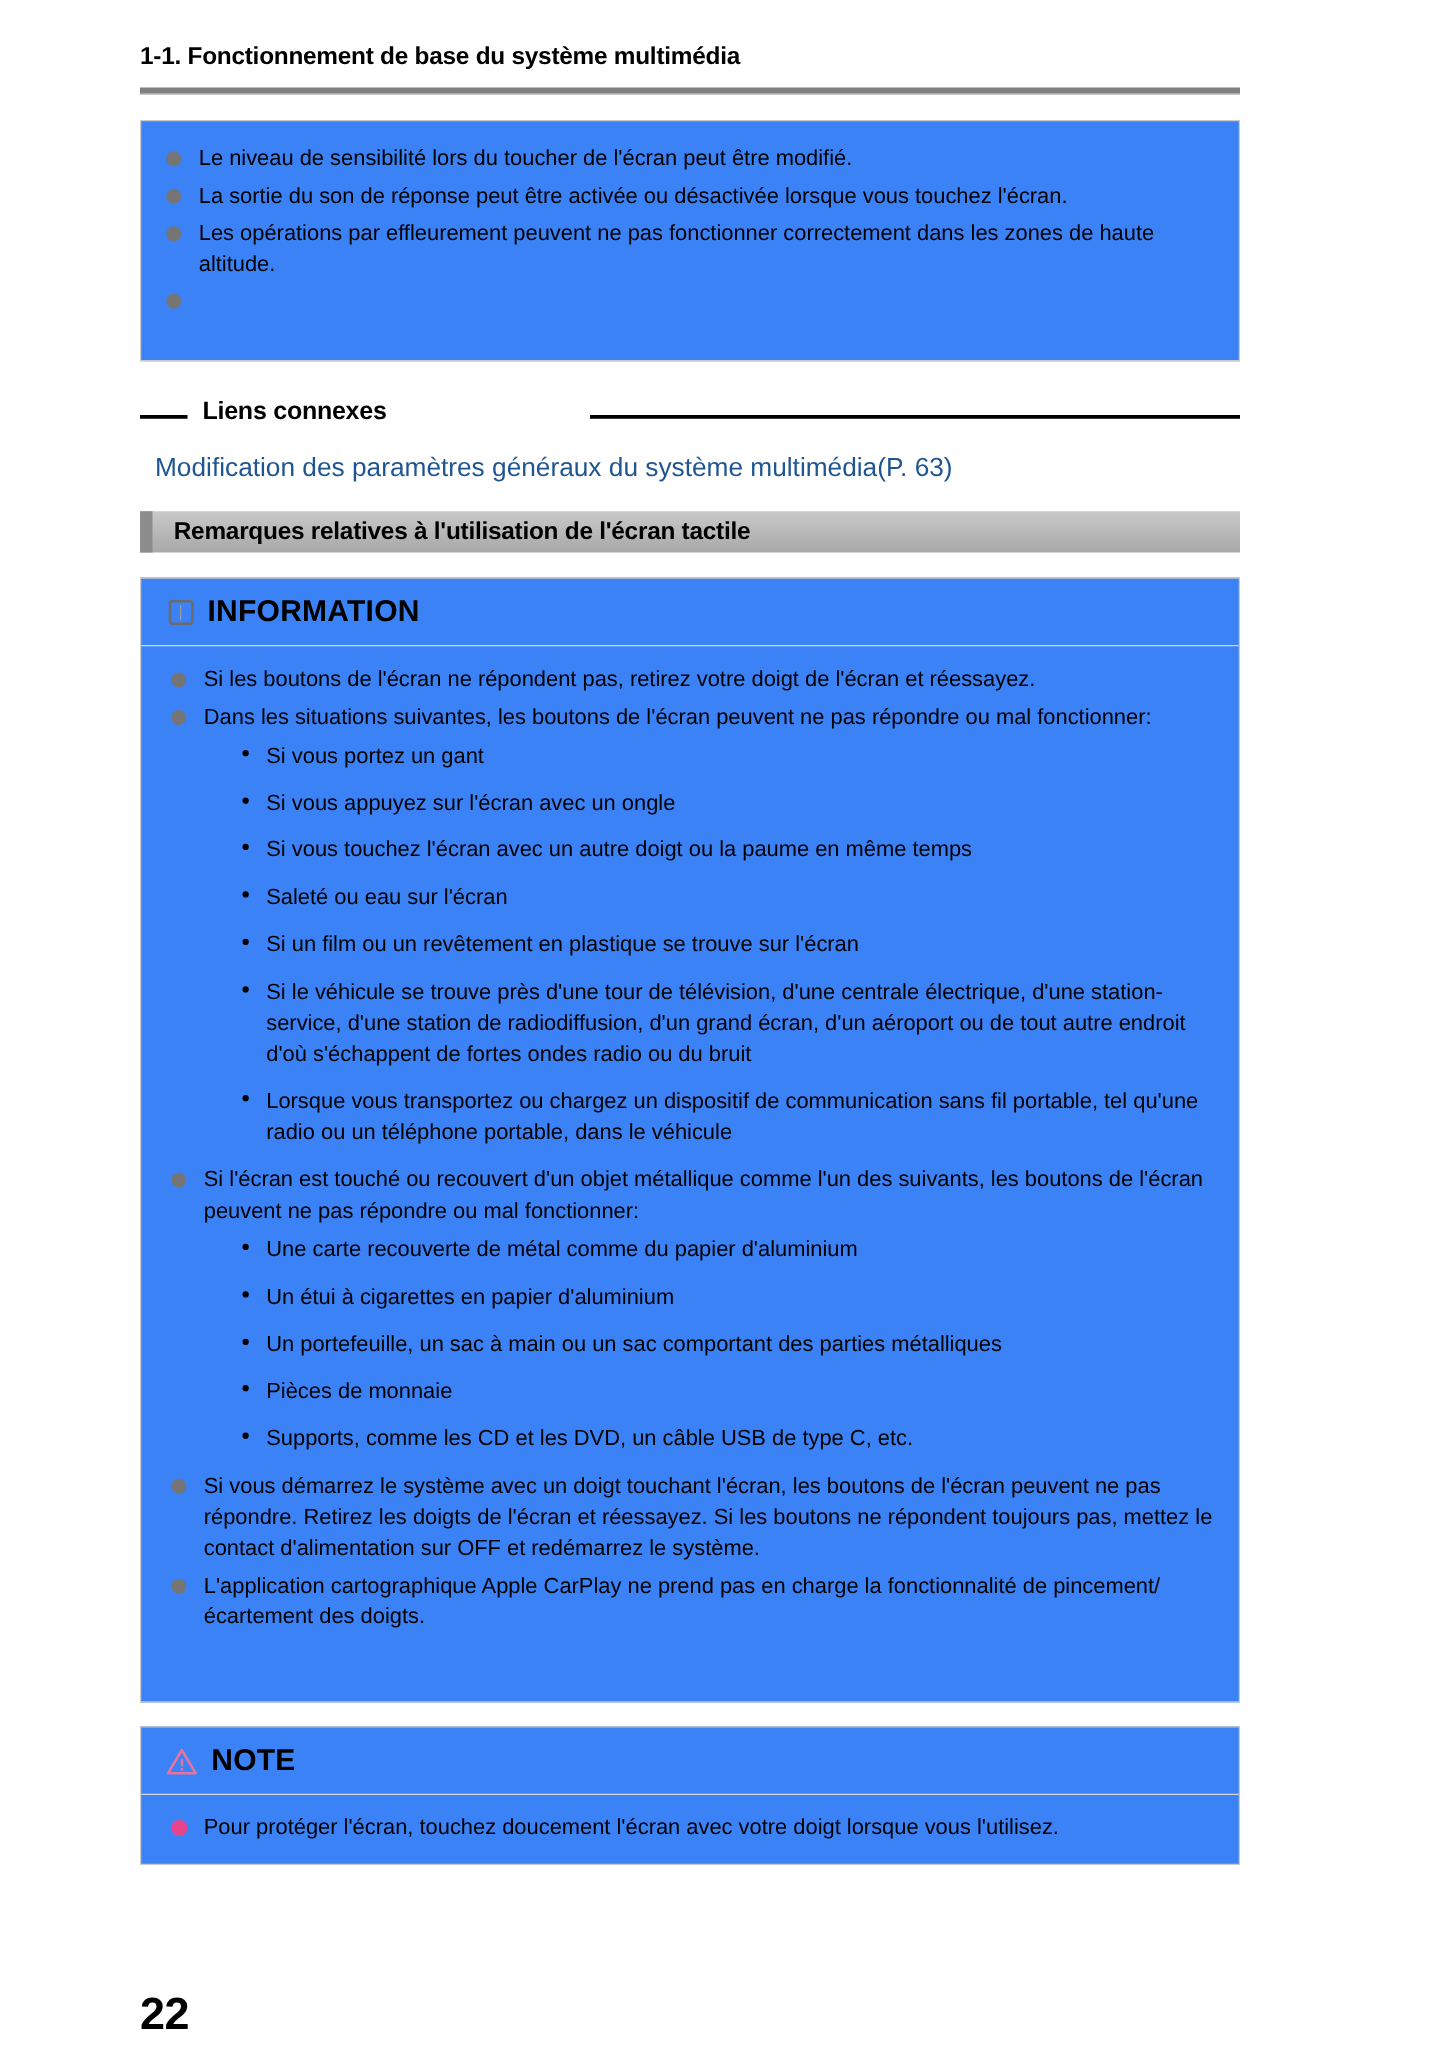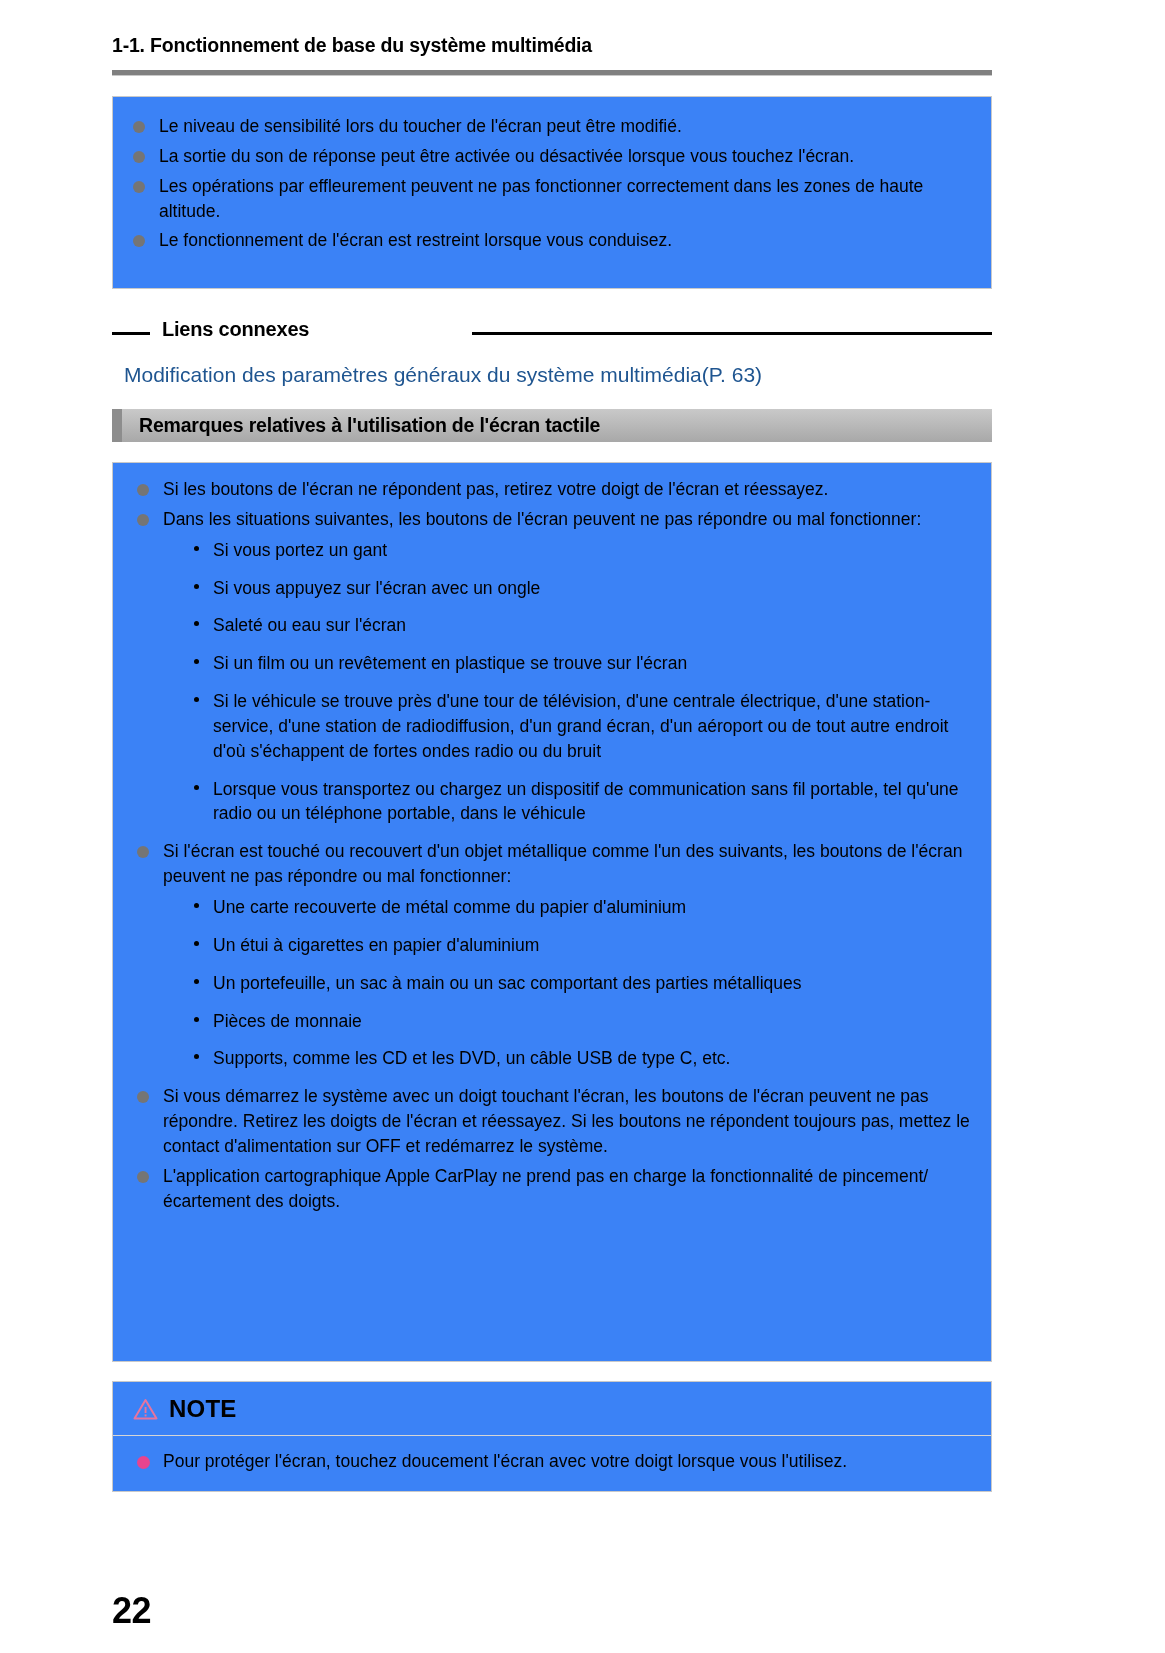--- a/index.html
+++ b/index.html
@@ -264,41 +264,44 @@
         <li>
           <span class="gdot"></span>
           <span>La sortie du son de réponse peut être activée ou désactivée lorsque vous touchez l'écran.</span>
         </li>
         <li>
           <span class="gdot"></span>
           <span>Les opérations par effleurement peuvent ne pas fonctionner correctement dans les zones de haute altitude.</span>
         </li>
         <li>
           <span class="gdot"></span>
-          <span>Le fonctionnement de l'écran est restreint lorsque vous conduisez.</span>
         </li>
       </ul>
     </div>
   </div>
 
   <div class="liens">
     <span class="dash-left"></span>
     <span class="lbl">Liens connexes</span>
     <span class="dash-right"></span>
   </div>
 
   <div class="link-line">Modification des paramètres généraux du système multimédia(P. 63)</div>
 
   <div class="sec-head">
     <span class="accent"></span>
     <span class="txt">Remarques relatives à l'utilisation de l'écran tactile</span>
   </div>
 
   <div class="panel" style="left:112px; top:462px; width:880px; height:900px;">
 
+    <div class="callout-head">
+      <span class="icon-book"></span>
+      <span class="htxt">INFORMATION</span>
+    </div>
 
     <div class="callout-body">
       <ul class="blist">
 
         <li>
           <span class="gdot"></span>
           <span>Si les boutons de l'écran ne répondent pas, retirez votre doigt de l'écran et réessayez.</span>
         </li>
 
         <li>
@@ -306,20 +309,24 @@
           <span>Dans les situations suivantes, les boutons de l'écran peuvent ne pas répondre ou mal fonctionner:</span>
           <div class="sub-wrap">
             <ul class="sublist">
               <li>
                 <span class="sdot"></span>
                 <span>Si vous portez un gant</span>
               </li>
               <li>
                 <span class="sdot"></span>
                 <span>Si vous appuyez sur l'écran avec un ongle</span>
+              </li>
+              <li>
+                <span class="sdot"></span>
+                <span>Si vous touchez l'écran avec un autre doigt ou la paume en même temps</span>
               </li>
               <li>
                 <span class="sdot"></span>
                 <span>Saleté ou eau sur l'écran</span>
               </li>
               <li>
                 <span class="sdot"></span>
                 <span>Si un film ou un revêtement en plastique se trouve sur l'écran</span>
               </li>
               <li>

